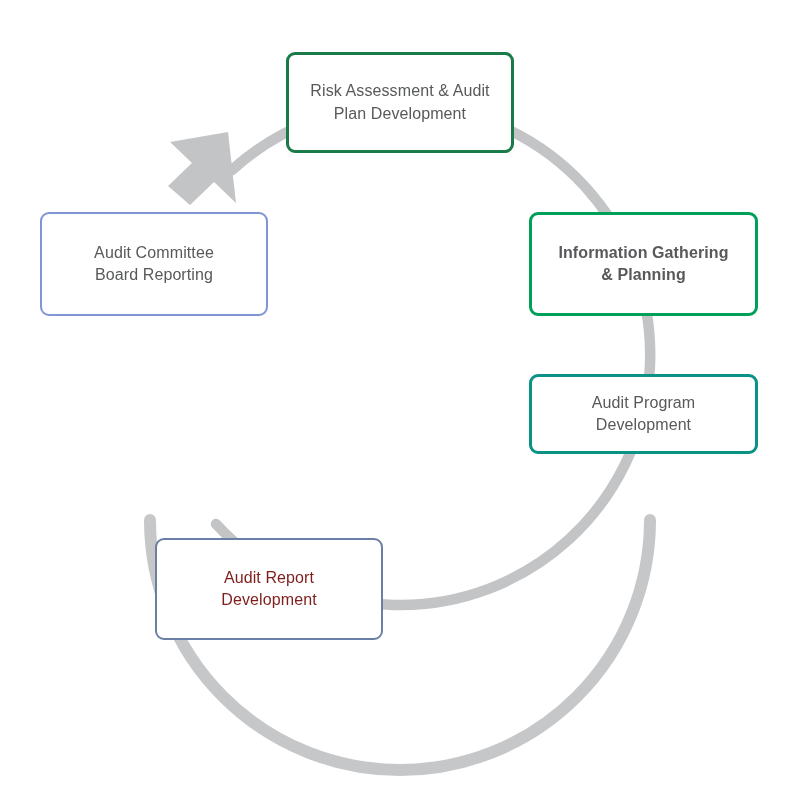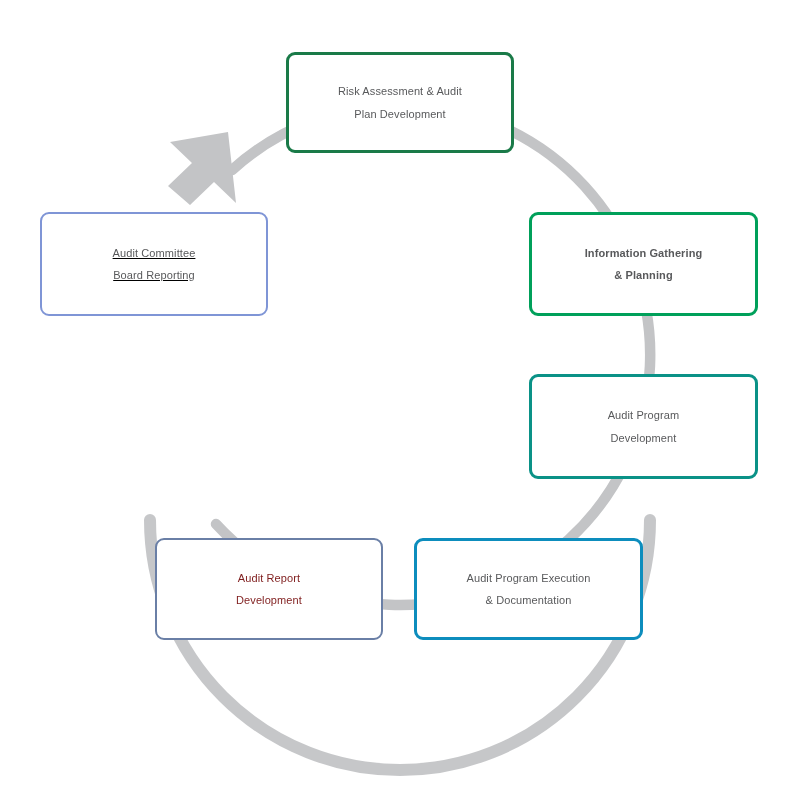--- a/index.html
+++ b/index.html
@@ -32,21 +32,21 @@
     background: #ffffff;
     border-style: solid;
     border-radius: 9px;
     display: flex;
     align-items: center;
     justify-content: center;
     text-align: center;
   }
   .node-label {
     color: #58595b;
-    font-size: 11px;
+    font-size: 16px;
     line-height: 22.5px;
     letter-spacing: 0.1px;
     white-space: pre-line;
     padding: 0 10px;
   }
 </style>
 </head>
 <body>
 
 <div id="canvas">
@@ -77,34 +77,30 @@
   <div class="node" style="left: 286px; top: 52px; width: 228px; height: 101px; border-color: rgb(26, 122, 72); border-width: 3px; background: rgb(255, 255, 255);">
     <span class="node-label" style="color: rgb(88, 89, 91);">Risk Assessment &amp; Audit
 Plan Development</span>
   </div>
 
   <div class="node" style="left: 529px; top: 212px; width: 229px; height: 104px; border-color: rgb(0, 160, 90); border-width: 3px; background: rgb(255, 255, 255);">
     <span class="node-label" style="color: rgb(88, 89, 91); font-weight: bold;">Information Gathering
 &amp; Planning</span>
   </div>
 
-  <div class="node" style="left: 529px; top: 374px; width: 229px; height: 105px; border-color: rgb(10, 146, 135); border-width: 3px; background: rgb(255, 255, 255);">
+  <div class="node" style="left: 529px; top: 374px; width: 229px; height: 80px; border-color: rgb(10, 146, 135); border-width: 3px; background: rgb(255, 255, 255);">
     <span class="node-label" style="color: rgb(88, 89, 91);">Audit Program
 Development</span>
   </div>
 
-  <div class="node" style="left: 414px; top: 538px; width: 229px; height: 102px; border-color: rgb(13, 141, 189); border-width: 3px; background: rgb(255, 255, 255);">
-    <span class="node-label" style="color: rgb(88, 89, 91);">Audit Program Execution
-&amp; Documentation</span>
-  </div>
 
   <div class="node" style="left: 155px; top: 538px; width: 228px; height: 102px; border-color: rgb(106, 127, 166); border-width: 2px; background: rgb(255, 255, 255);">
     <span class="node-label" style="color: #7f1d1d;">Audit Report
 Development</span>
   </div>
 
 
-  <div class="node" style="left: 40px; top: 212px; width: 228px; height: 104px; border-color: rgb(127, 149, 214); border-width: 2px; background: rgb(255, 255, 255); text-decoration: underline;">
+  <div class="node" style="left: 40px; top: 212px; width: 228px; height: 104px; border-color: rgb(127, 149, 214); border-width: 2px; background: rgb(255, 255, 255);">
     <span class="node-label" style="color: rgb(88, 89, 91);">Audit Committee
 Board Reporting</span>
   </div>
 
 </div>
 
 </body></html>

